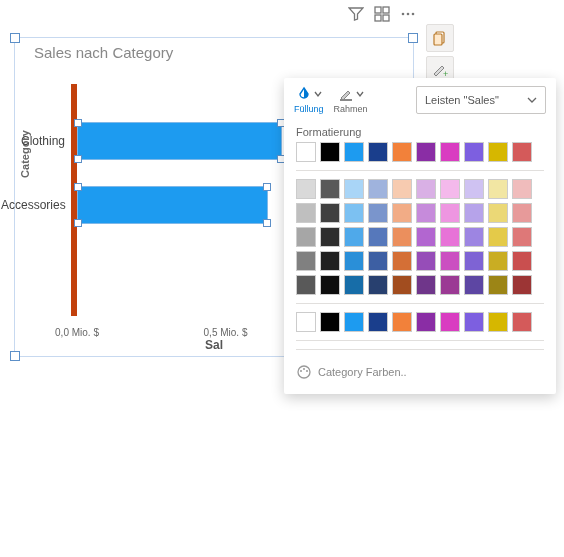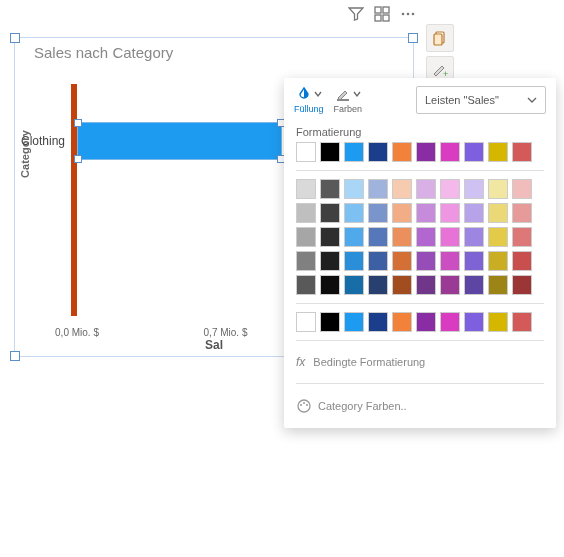--- a/index.html
+++ b/index.html
@@ -94,22 +94,31 @@
   <div class="plot">
     <div class="bar-row" style="margin-top:32px;">
       <div class="bar-label">Clothing</div>
       <div class="bar" style="width:62%;">
         <div class="bar-handle" style="top:-4px;left:-4px"></div>
           <div class="bar-handle" style="top:-4px;right:-4px"></div>
         <div class="bar-handle" style="bottom:-4px;left:-4px"></div>
           <div class="bar-handle" style="bottom:-4px;right:-4px"></div>
       </div>
     </div>
+    <div class="bar-row" style="margin-top:14px;">
+      <div class="bar-label">Accessories</div>
+      <div class="bar" style="width:58%;">
+        <div class="bar-handle" style="top:-4px;left:-4px"></div>
+          <div class="bar-handle" style="top:-4px;right:-4px"></div>
+        <div class="bar-handle" style="bottom:-4px;left:-4px"></div>
+          <div class="bar-handle" style="bottom:-4px;right:-4px"></div>
+      </div>
+    </div>
     <div class="xtick" style="left:0%;">0,0 Mio. $</div>
-    <div class="xtick" style="left:45%;">0,7 Mio. $</div>
+    <div class="xtick" style="left:45%;">0,5 Mio. $</div>
   </div>
   <div class="xtitle">Sal</div>
 </div>
 
 <div class="popover">
   <div class="pop-head">
     <div class="tabbtn active">
       <div class="tab-icon">
         <svg width="16" height="16" viewBox="0 0 16 16">
             <path d="M8 2 L12 8 A4 4 0 1 1 4 8 Z" fill="none" stroke="#0078d4" stroke-width="1.4"></path>
@@ -124,21 +133,21 @@
     <div class="tabbtn">
       <div class="tab-icon">
         <svg width="16" height="16" viewBox="0 0 16 16">
             <path d="M3 12 L10 5 L12 7 L5 14 Z" fill="#ccc" stroke="#888"></path>
             <rect x="2" y="13" width="12" height="2" fill="#888"></rect>
           </svg>
         <svg width="8" height="8" viewBox="0 0 8 8">
             <path d="M1 2 L4 6 L7 2" stroke="#666" fill="none" stroke-width="1.3"></path>
           </svg>
       </div>
-      <span>Farben</span>
+      <span>Rahmen</span>
     </div>
     <div class="dropdown">
       <span>Leisten "Sales"</span>
       <svg width="10" height="10" viewBox="0 0 10 10">
           <path d="M1 3 L5 7 L9 3" stroke="#666" fill="none" stroke-width="1.3"></path>
         </svg>
     </div>
   </div>
 
   <div class="section-label">Formatierung</div>
@@ -216,24 +225,20 @@
       <div class="sw" style="background: rgb(26, 62, 140);"></div>
       <div class="sw" style="background: rgb(242, 129, 58);"></div>
       <div class="sw" style="background: rgb(138, 45, 165);"></div>
       <div class="sw" style="background: rgb(217, 60, 193);"></div>
       <div class="sw" style="background: rgb(125, 95, 224);"></div>
       <div class="sw" style="background: rgb(214, 183, 0);"></div>
       <div class="sw" style="background: rgb(212, 90, 90);"></div>
     </div>
   <div class="rule"></div>
 
-  <div class="link-row">
-    <span class="fx">fx</span>
-    <span>Bedingte Formatierung</span>
-  </div>
   <div class="rule"></div>
   <div class="link-row">
     <svg width="16" height="16" viewBox="0 0 16 16">
         <circle cx="8" cy="8" r="6" fill="none" stroke="#999" stroke-width="1.3"></circle>
         <circle cx="5" cy="7" r="1" fill="#999"></circle>
         <circle cx="8" cy="5" r="1" fill="#999"></circle>
         <circle cx="11" cy="7" r="1" fill="#999"></circle>
       </svg>
     <span>Category Farben..</span>
   </div>

